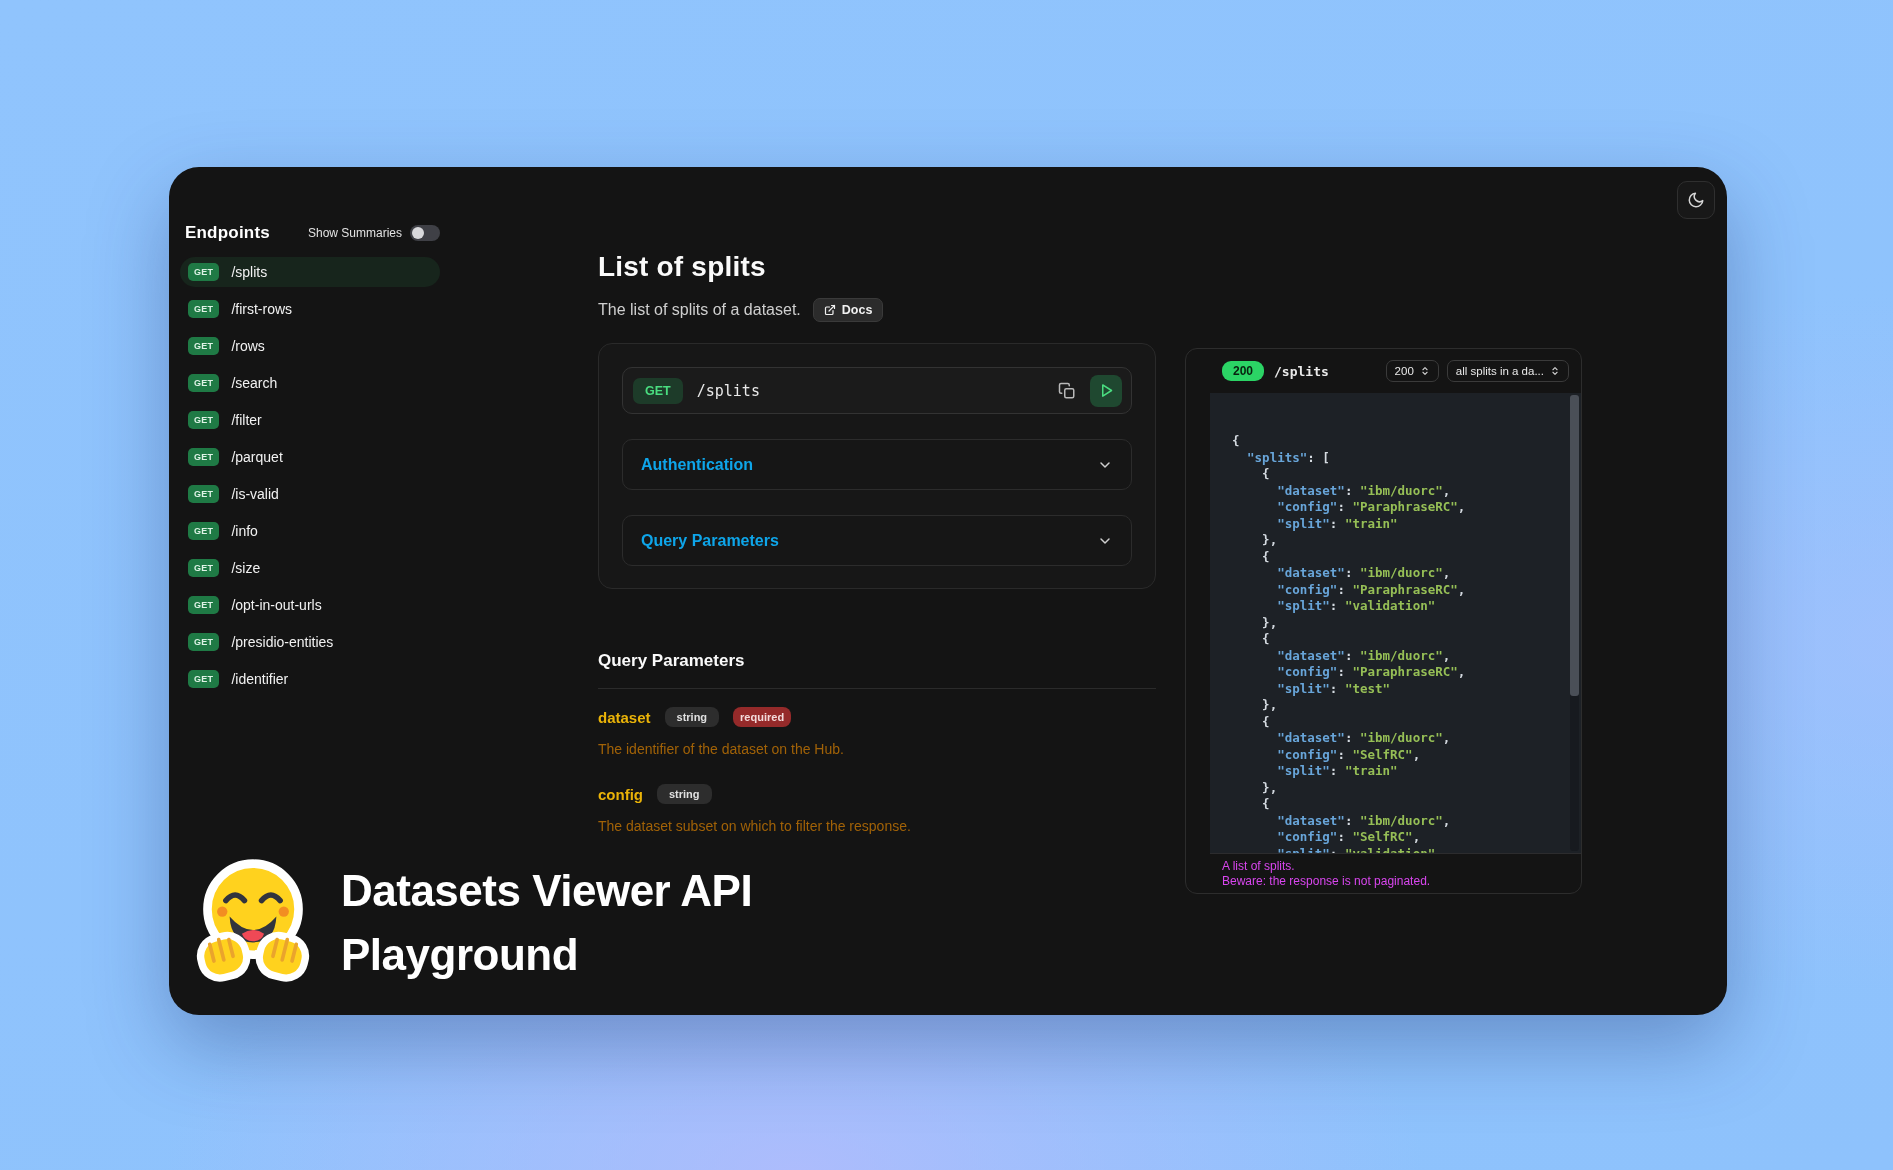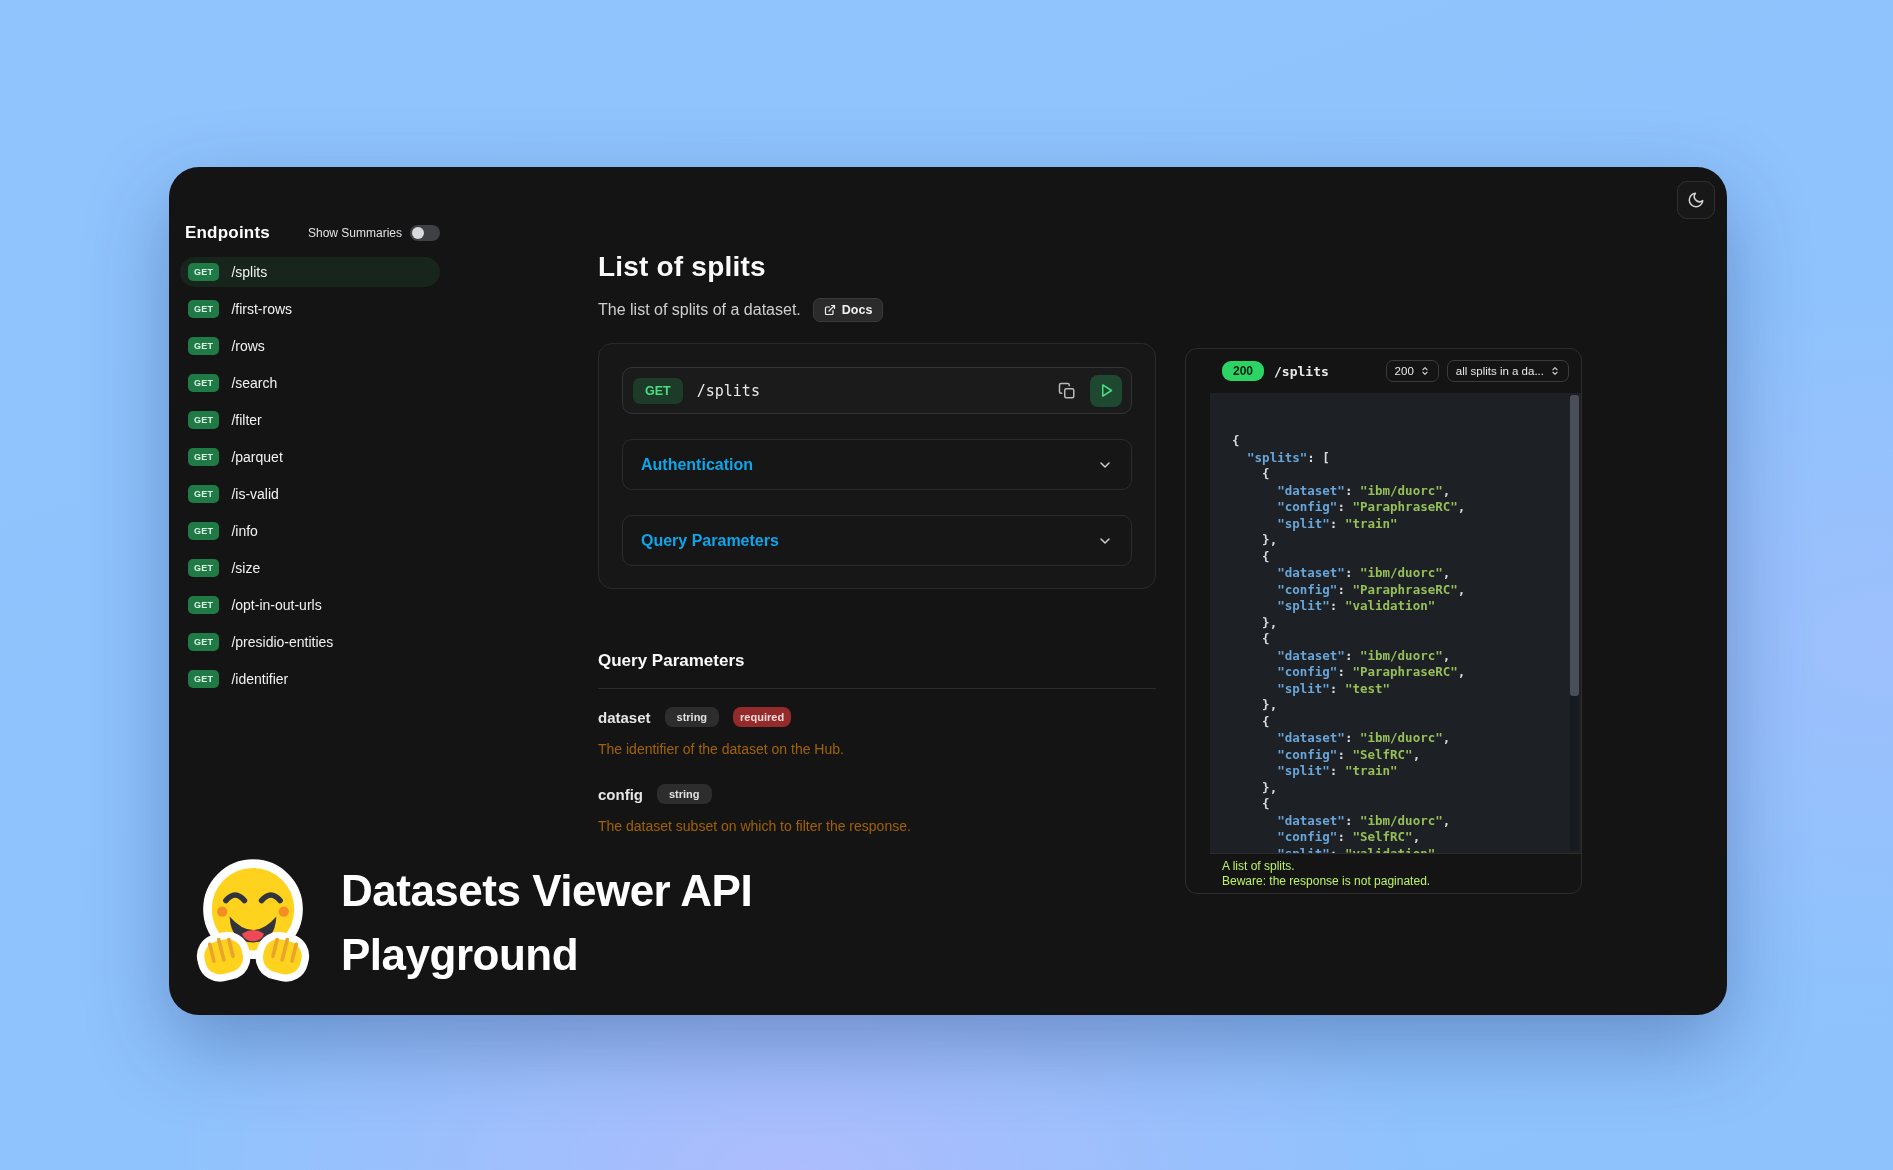--- a/index.html
+++ b/index.html
@@ -84,21 +84,21 @@
     border:1px solid #2c2c2c; border-radius:10px; background:#161616; cursor:pointer;
   }
   .accordion-label { font-size:16px; font-weight:bold; color:#0ea5e9; }
   .accordion .chev { margin-left:auto; }
 
   .qp-section { margin-top:62px; }
   .qp-heading { font-size:17px; font-weight:bold; color:#fafafa; }
   .qp-divider { height:1px; background:#2b2b2b; margin-top:17px; }
   .param { margin-top:18px; }
   .param-head { display:flex; align-items:center; gap:14px; }
-  .param-name { font-size:15px; font-weight:bold; color:#e5e5e5; }
+  .param-name { font-size:15px; font-weight:bold; color:#eab308; }
   .badge-type {
     background:#2d2d2d; color:#e0e0e0; font-size:11px; font-weight:bold;
     padding:4px 12px; border-radius:8px;
   }
   .badge-required {
     background:#952a2a; color:#f3dada; font-size:11px; font-weight:bold;
     padding:4px 7px; border-radius:8px;
   }
   .param-desc { margin-top:14px; font-size:14px; color:#a16207; }
   .param + .param { margin-top:27px; }
@@ -124,21 +124,21 @@
   .code-area {
     position:relative; flex:1; background:#1d2126; overflow:hidden;
     padding:7px 20px 0 22px;
     font-family:"DejaVu Sans Mono", monospace; font-weight:bold;
     font-size:12.5px; line-height:16.5px; white-space:pre;
   }
   .tk-p { color:#d5dbe1; } .tk-k { color:#68a5d9; } .tk-s { color:#96bf56; }
   .scroll-track { position:absolute; right:2px; top:2px; width:9px; height:calc(100% - 4px); background:#171a1f; border-radius:3px; }
   .scroll-thumb { position:absolute; right:0; top:0; width:9px; height:66%; background:#4a4f57; border-radius:3px; cursor:grab; }
   .resp-footer { flex:none; height:40px; border-top:1px solid #2c2c2e; padding:5px 12px; }
-  .resp-footer div { font-size:12px; color:#bef264; line-height:15px; }
+  .resp-footer div { font-size:12px; color:#d946ef; line-height:15px; }
 
   
   .hero-emoji { position:absolute; left:22px; top:688px; width:124px; height:128px; }
   .hero-title { position:absolute; left:172px; top:692px; }
   .hero-title div { font-size:44px; font-weight:800; color:#ffffff; line-height:64px; letter-spacing:-.5px; }
 
   svg { display:block; }
 </style>
 </head>
 <body>

